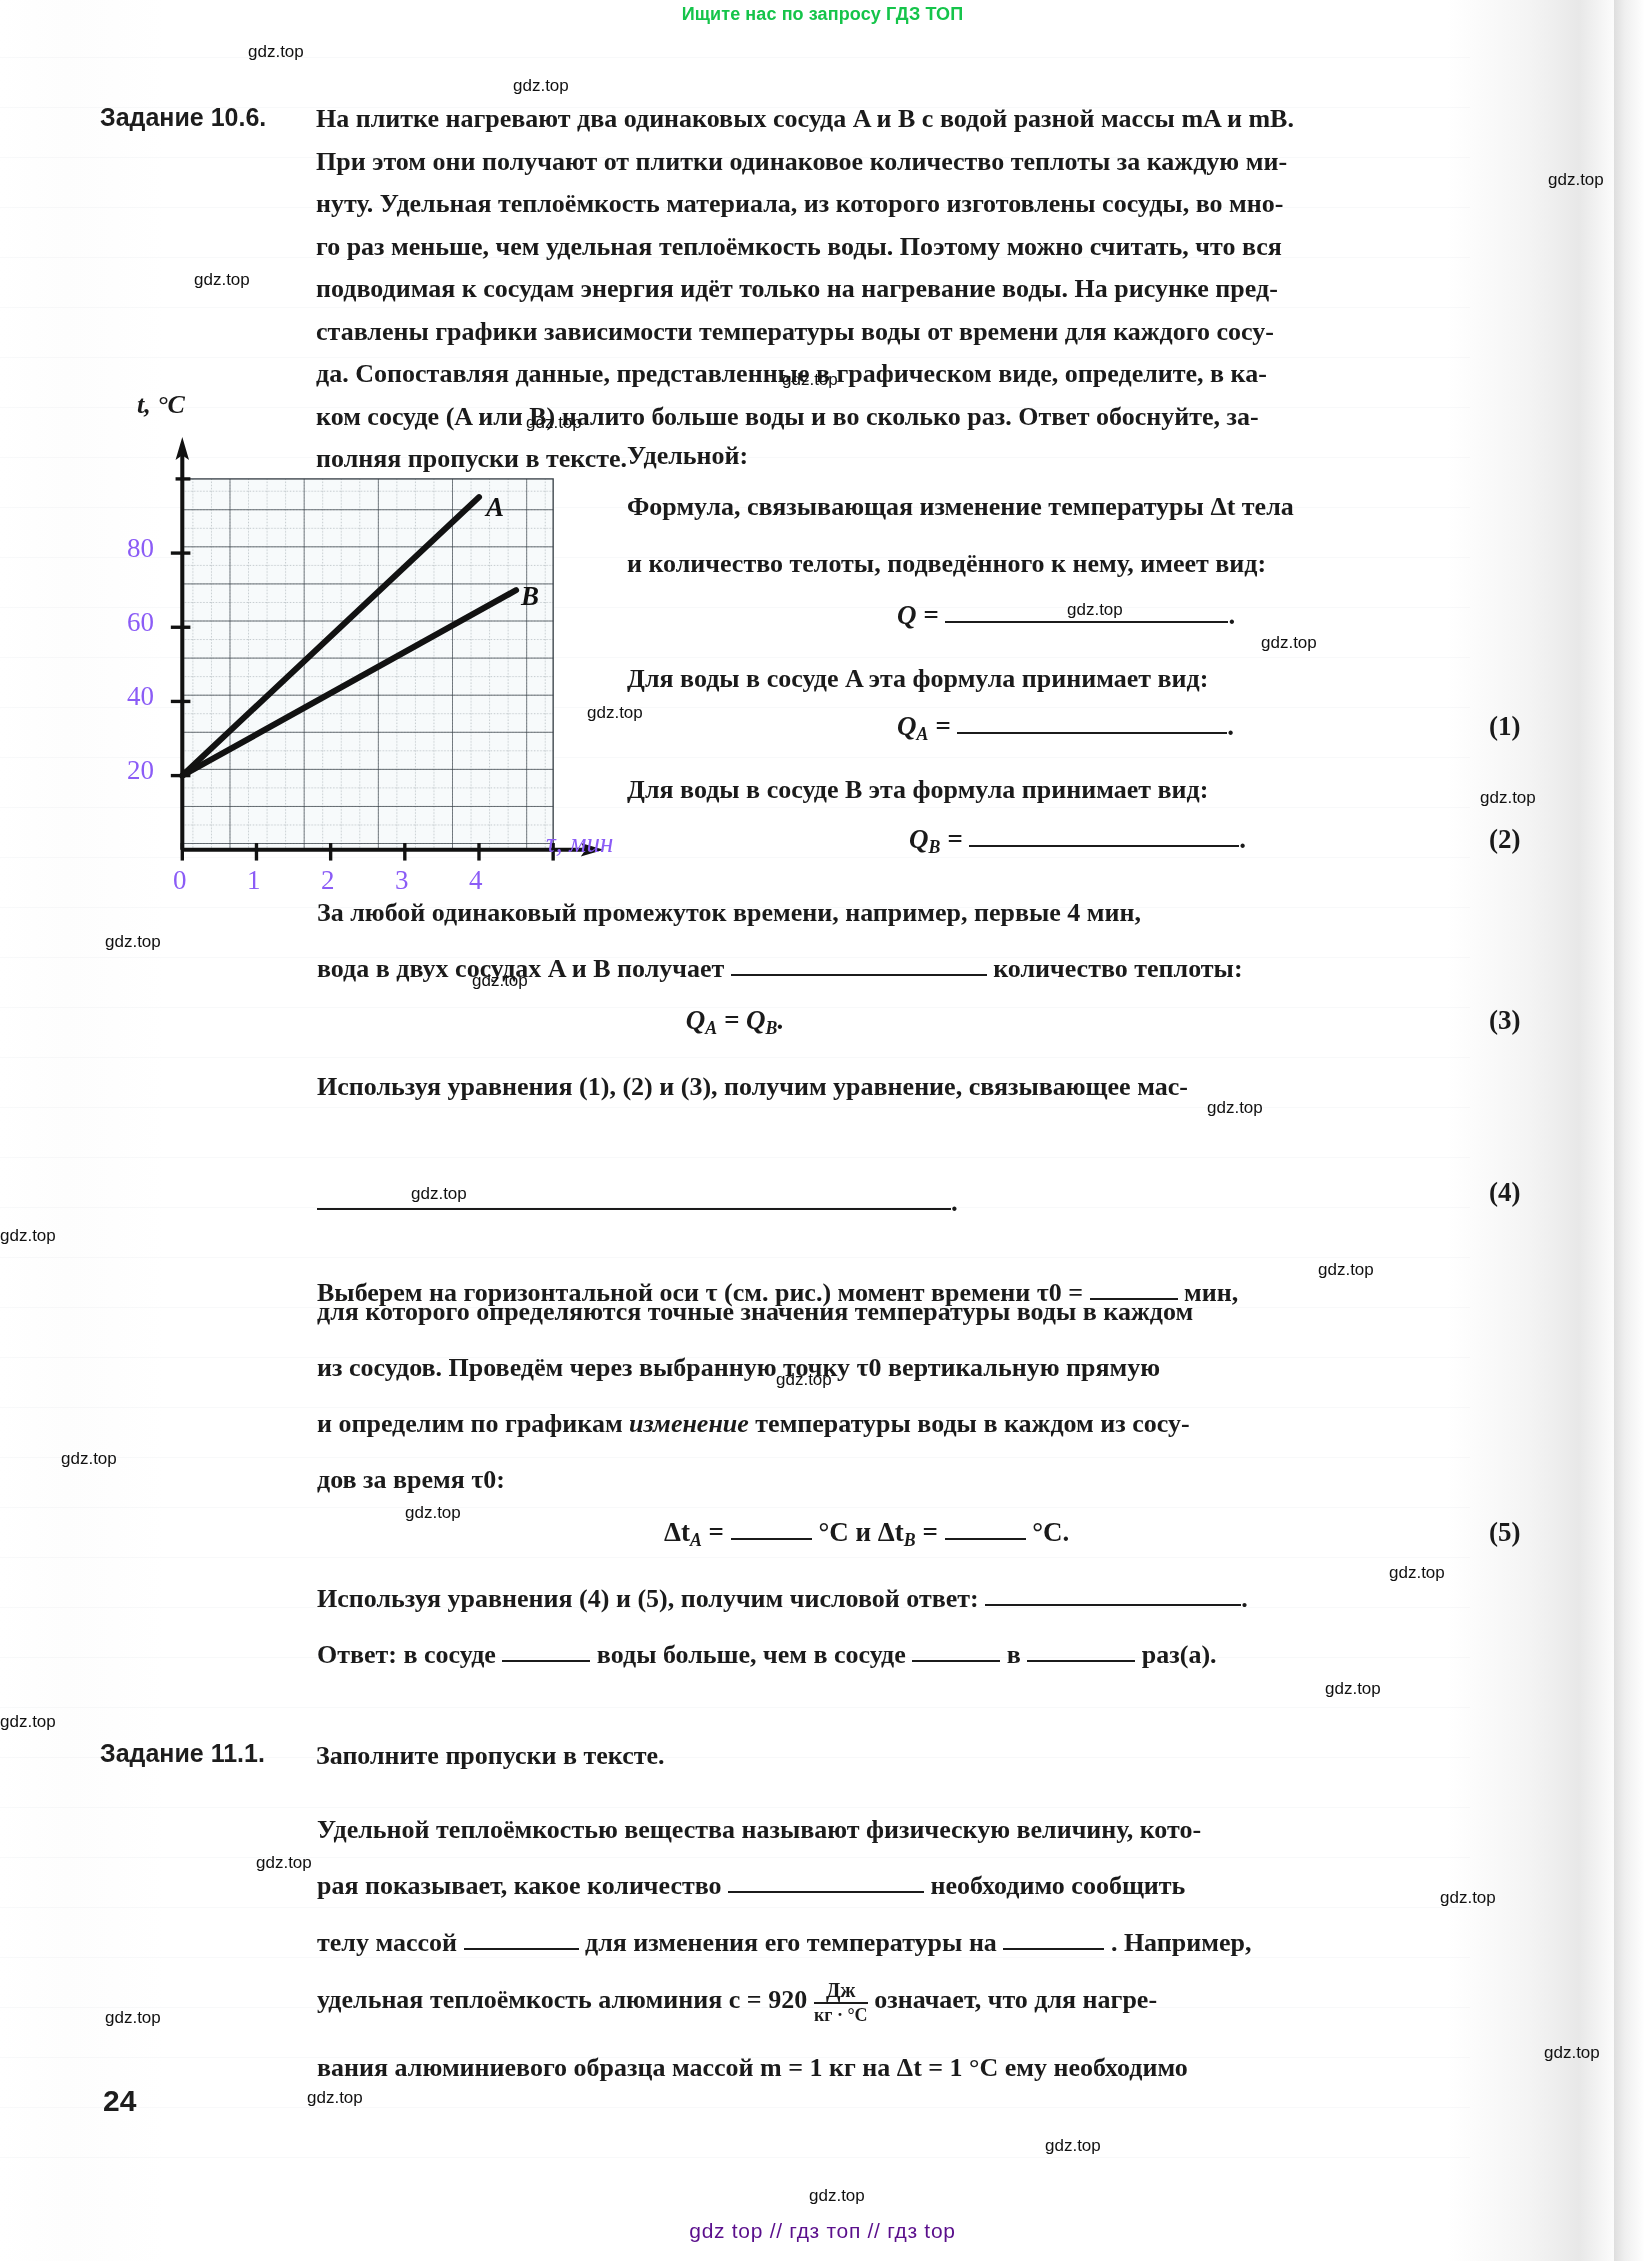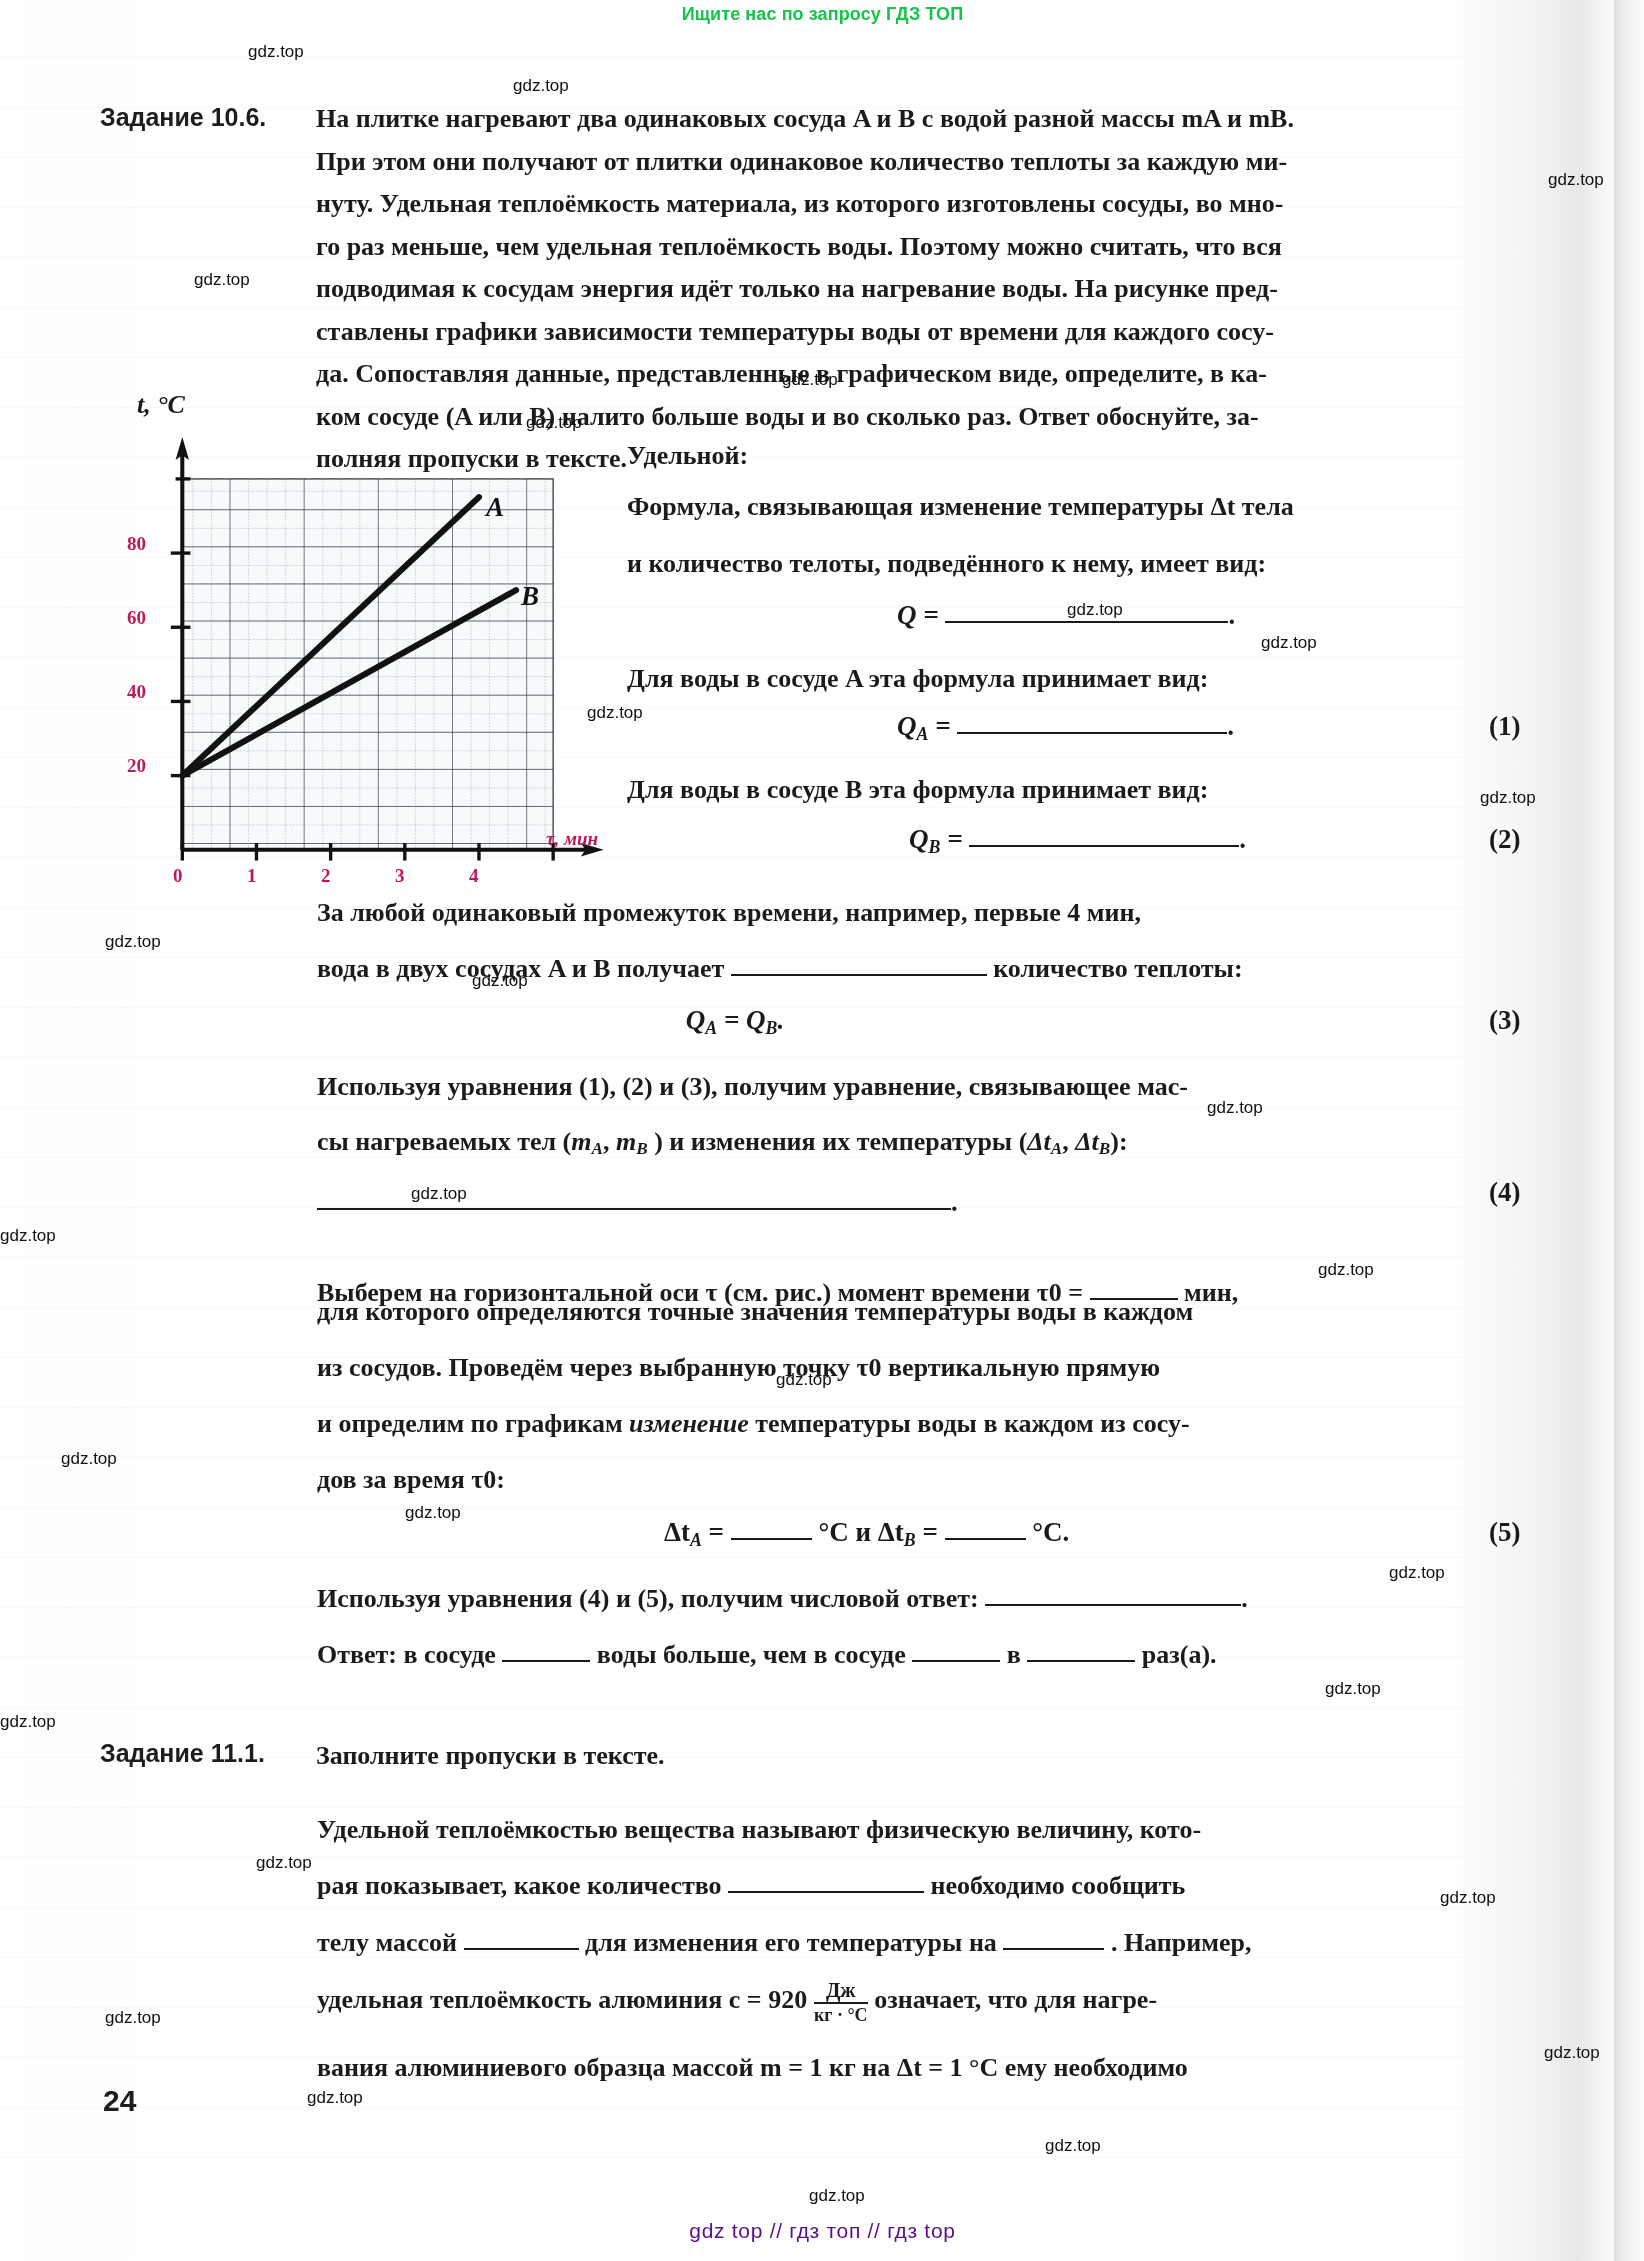--- a/index.html
+++ b/index.html
@@ -87,23 +87,23 @@
   }
 
   
   .chartwrap{position:absolute;left:81px;top:398px;width:533px;height:472px;}
   .axlabel{
     position:absolute;font-size:26px;font-weight:700;
     font-family:"Liberation Serif","DejaVu Serif",serif;
     font-style:italic;white-space:nowrap;
   }
   .ticklabel{
-    position:absolute;font-size:19px;font-weight:700;
-    font-family:"Liberation Serif","DejaVu Serif",serif;
-    white-space:nowrap;color:#be185d;
+    position:absolute;font-size:27px;font-weight:400;
+    font-family:"Liberation Serif","DejaVu Serif",serif;
+    white-space:nowrap;color:#8b5cf6;
   }
   .curvelabel{
     position:absolute;font-size:27px;font-weight:700;font-style:italic;
     font-family:"Liberation Serif","DejaVu Serif",serif;color:#111;
   }
 </style>
 </head>
 <body>
 
 <div id="scan"></div>
@@ -217,23 +217,20 @@
     <span class="blank" style="width:256px;"></span>
     <span>количество теплоты:</span>
   </div>
 
   <div class="eqline center" style="left:0;top:1005px;width:1470px;text-align:center;font-style:italic;">
     <span>Q<sub class="s">A</sub> = Q<sub class="s">B</sub>.</span>
   </div>
   <div class="eqno" style="left:1489px;top:1005px;">(3)</div>
 
   <div class="para" style="left:317px;top:1066px;width:1122px;">Используя уравнения (1), (2) и (3), получим уравнение, связывающее мас-</div>
-  <div class="para" style="left:317px;top:1121px;width:1133px;">
-    сы нагреваемых тел (<span class="it">m<sub class="s">A</sub></span>, <span class="it">m<sub class="s">B</sub></span> ) и изменения их температуры (<span class="it">Δt<sub class="s">A</sub></span>, <span class="it">Δt<sub class="s">B</sub></span>):
-  </div>
 
   <div class="eqline" style="left:317px;top:1187px;">
     <span class="blank" style="width:634px;"></span><span>.</span>
   </div>
   <div class="eqno" style="left:1489px;top:1177px;">(4)</div>
 
   <div class="para" style="left:317px;top:1235px;width:1146px;margin-top:37px;">
     <span>Выберем на горизонтальной оси τ (см. рис.) момент времени τ0 =</span>
     <span class="blank" style="width:88px;"></span>
     <span>мин,</span>

